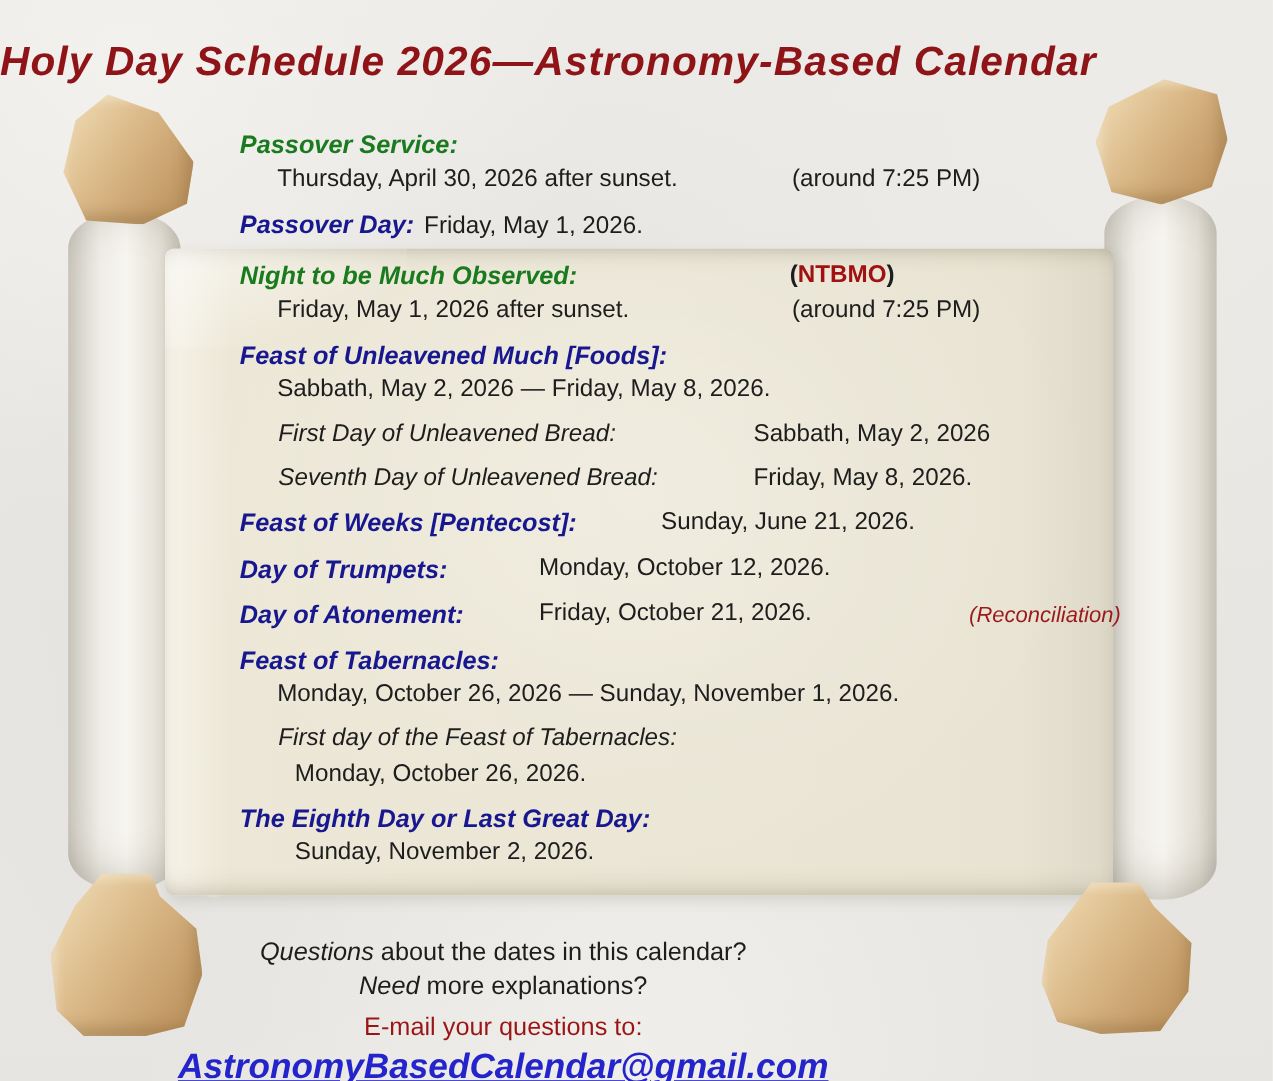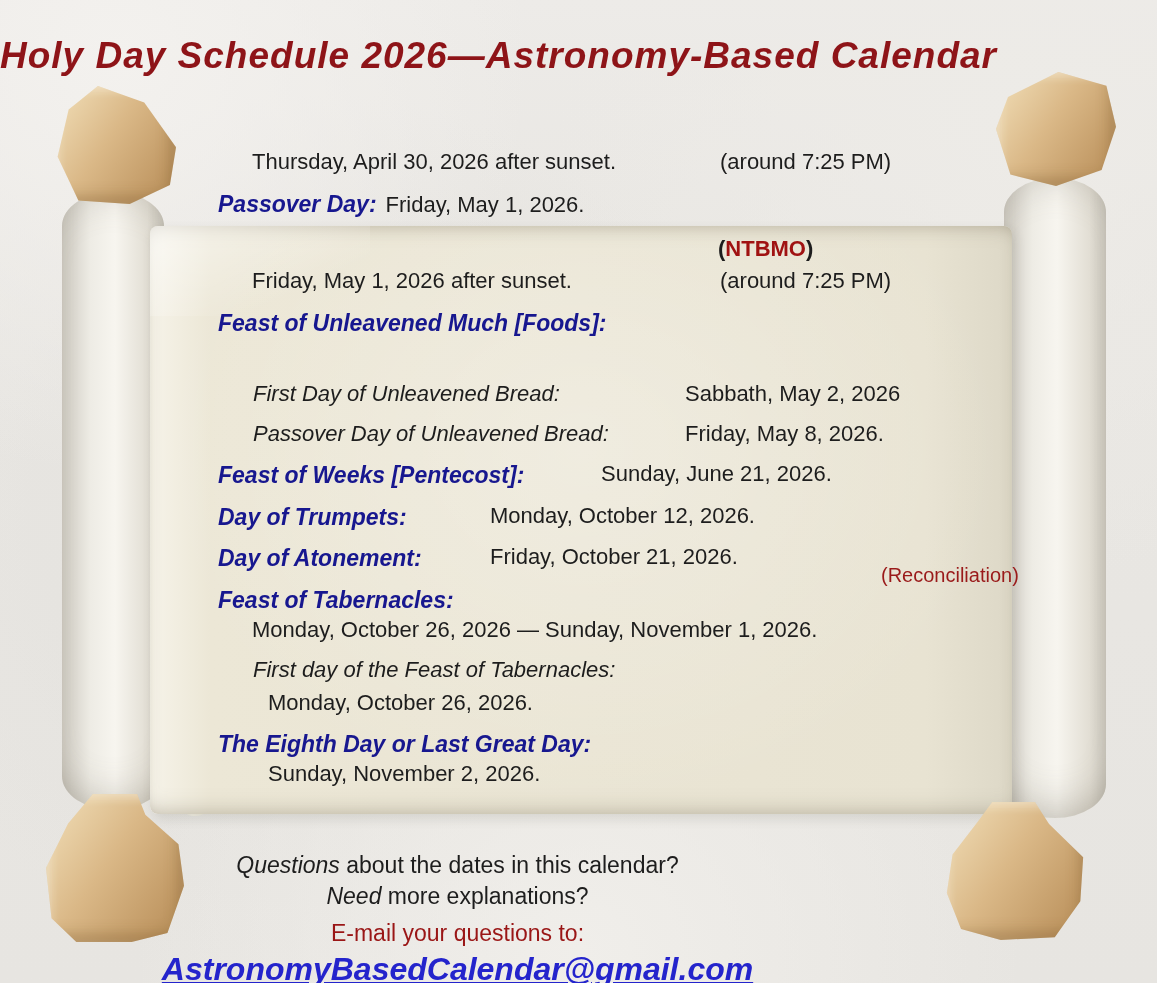--- a/index.html
+++ b/index.html
@@ -63,21 +63,21 @@
   .head{font-size:23px;font-weight:bold;font-style:italic;}
   .green{color:#1a7a1e;}
   .navy{color:#17178f;}
   .ital{font-style:italic;}
   .title{
     left:0;width:979px;text-align:center;top:33px;
     font-size:37px;font-weight:bold;font-style:italic;color:#8e1418;letter-spacing:1px;
   }
   .after-head{margin-left:9px;font-weight:normal;font-style:normal;font-size:22px;color:#1d1d1d;}
   .abbr-bold{font-weight:bold;color:#a01212;margin-top:25px;}
-  .note-small{font-size:20px;color:#9a1a1a;margin-top:16px;}
+  .note-small{font-size:20px;font-style:italic;color:#9a1a1a;}
   .center{left:0;width:915px;text-align:center;}
   .f-q{font-size:23px;color:#1d1d1d;}
   .f-prompt{font-size:23px;color:#9a1616;}
   .f-link{font-size:32px;font-style:italic;color:#2424cc;text-decoration:underline;cursor:pointer;font-weight:bold;}
 </style>
 </head>
 <body>
 
 <div class="stage">
 
@@ -85,33 +85,36 @@
   <div class="roller right"></div>
   <div class="roll-edge"></div>
   <div class="parchment"></div>
   <div class="wood cap-tl"></div>
   <div class="wood cap-tr"></div>
   <div class="wood knob-bl"></div>
   <div class="wood knob-br"></div>
 
   <div class="t title">Holy Day Schedule 2026—Astronomy-Based Calendar</div>
 
+  <div class="t head green" style="left:218px;top:117px">Passover Service:</div>
   <div class="t body" style="left:252px;top:149px">Thursday, April 30, 2026 after sunset.</div>
   <div class="t body" style="left:720px;top:149px">(around 7:25 PM)</div>
 
   <div class="t head navy" style="left:218px;top:190px"><span>Passover Day:</span><span class="after-head">Friday, May 1, 2026.</span></div>
 
+  <div class="t head green" style="left:218px;top:236px">Night to be Much Observed:</div>
   <div class="t body" style="left:718px;top:236px"><span style="font-weight:bold">(</span><span class="abbr-bold">NTBMO</span><span style="font-weight:bold">)</span></div>
   <div class="t body" style="left:252px;top:268px">Friday, May 1, 2026 after sunset.</div>
   <div class="t body" style="left:720px;top:268px">(around 7:25 PM)</div>
 
   <div class="t head navy" style="left:218px;top:309px">Feast of Unleavened Much [Foods]:</div>
+  <div class="t body" style="left:252px;top:340px">Sabbath, May 2, 2026 — Friday, May 8, 2026.</div>
   <div class="t body ital" style="left:253px;top:381px">First Day of Unleavened Bread:</div>
   <div class="t body" style="left:685px;top:381px">Sabbath, May 2, 2026</div>
-  <div class="t body ital" style="left:253px;top:421px">Passover Day of Unleavened Bread:</div>
+  <div class="t body ital" style="left:253px;top:421px">Seventh Day of Unleavened Bread:</div>
   <div class="t body" style="left:685px;top:421px">Friday, May 8, 2026.</div>
 
   <div class="t head navy" style="left:218px;top:461px">Feast of Weeks [Pentecost]:</div>
   <div class="t body" style="left:601px;top:461px">Sunday, June 21, 2026.</div>
 
   <div class="t head navy" style="left:218px;top:503px">Day of Trumpets:</div>
   <div class="t body" style="left:490px;top:503px">Monday, October 12, 2026.</div>
 
   <div class="t head navy" style="left:218px;top:544px">Day of Atonement:</div>
   <div class="t body" style="left:490px;top:544px">Friday, October 21, 2026.</div>

